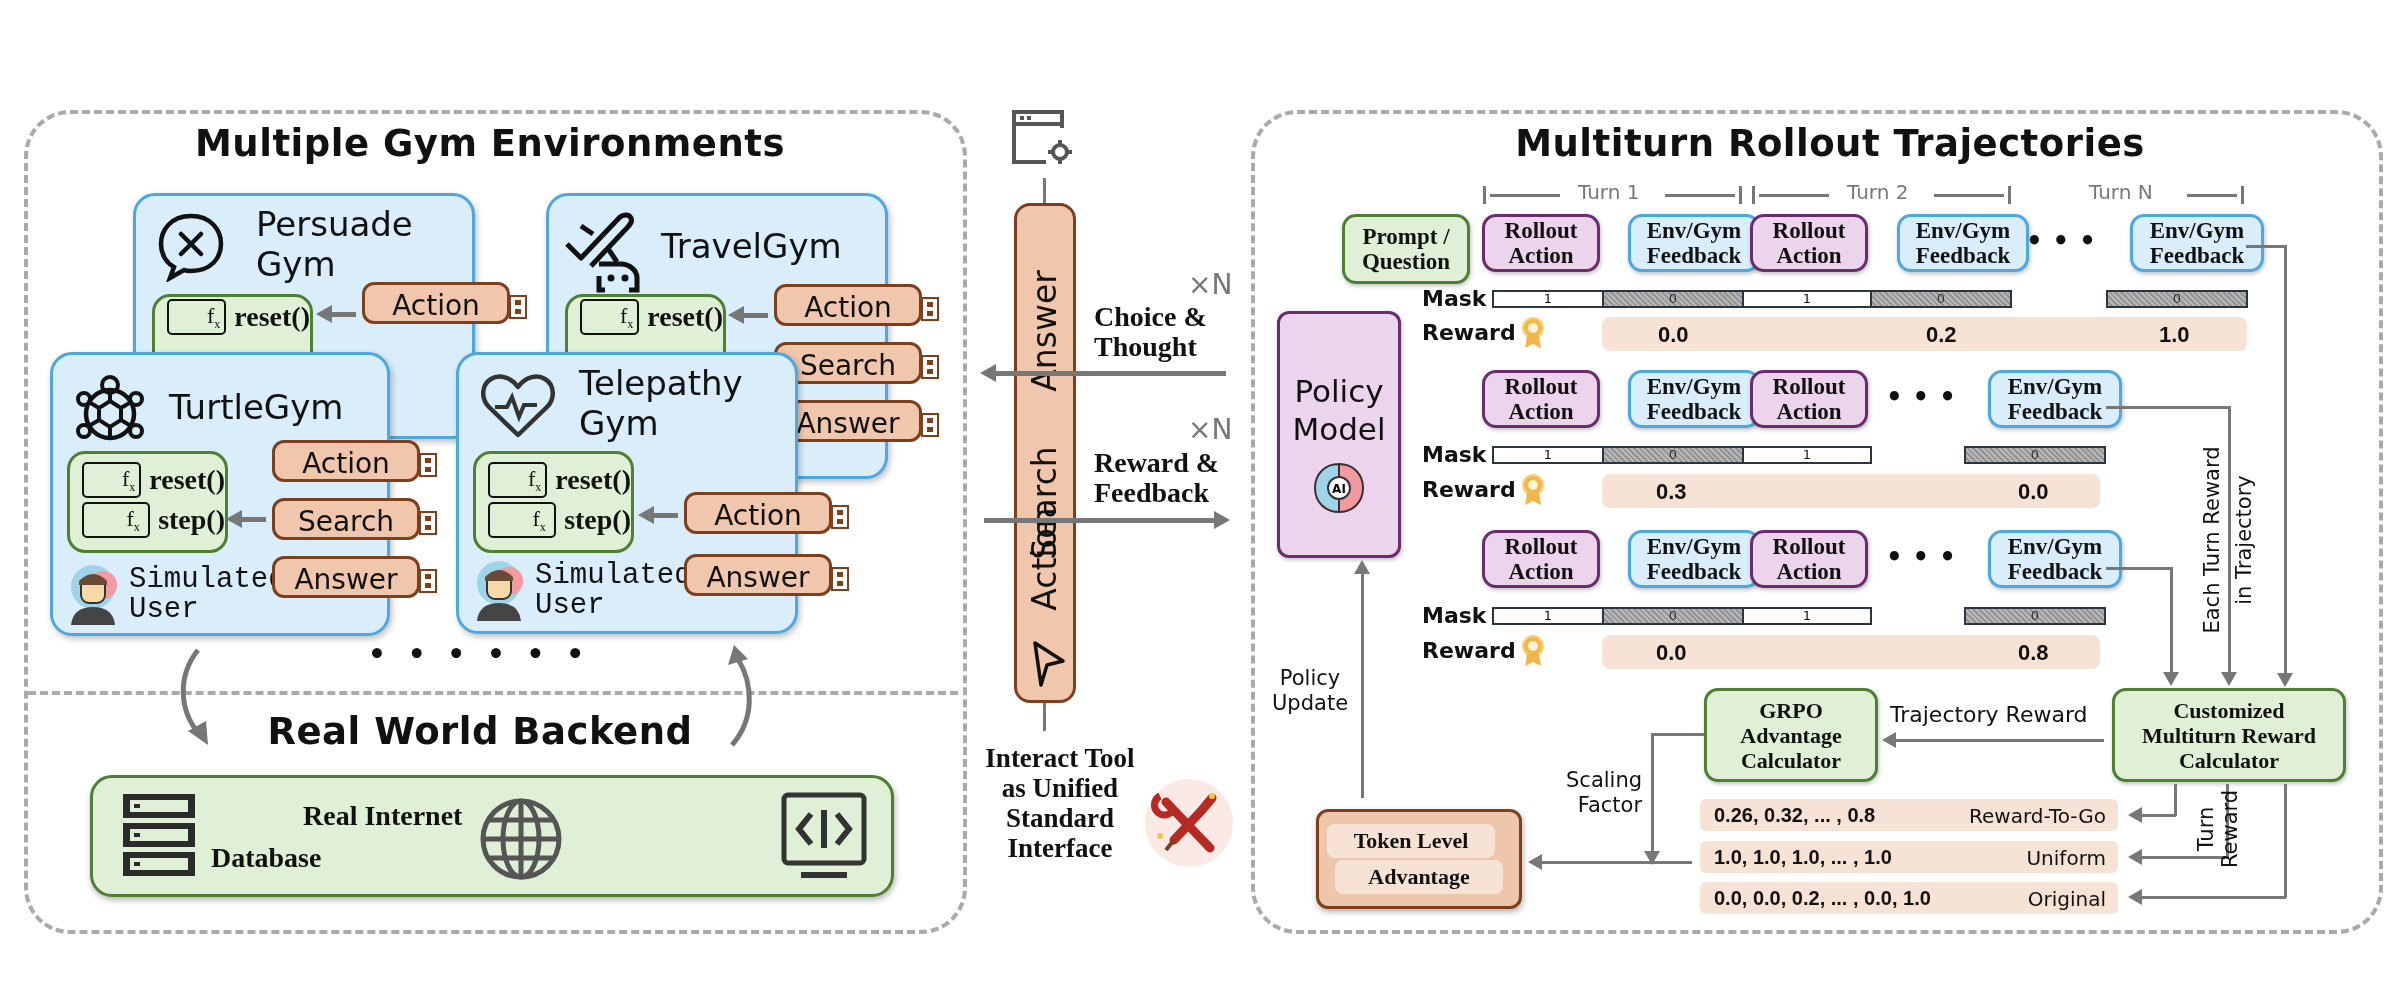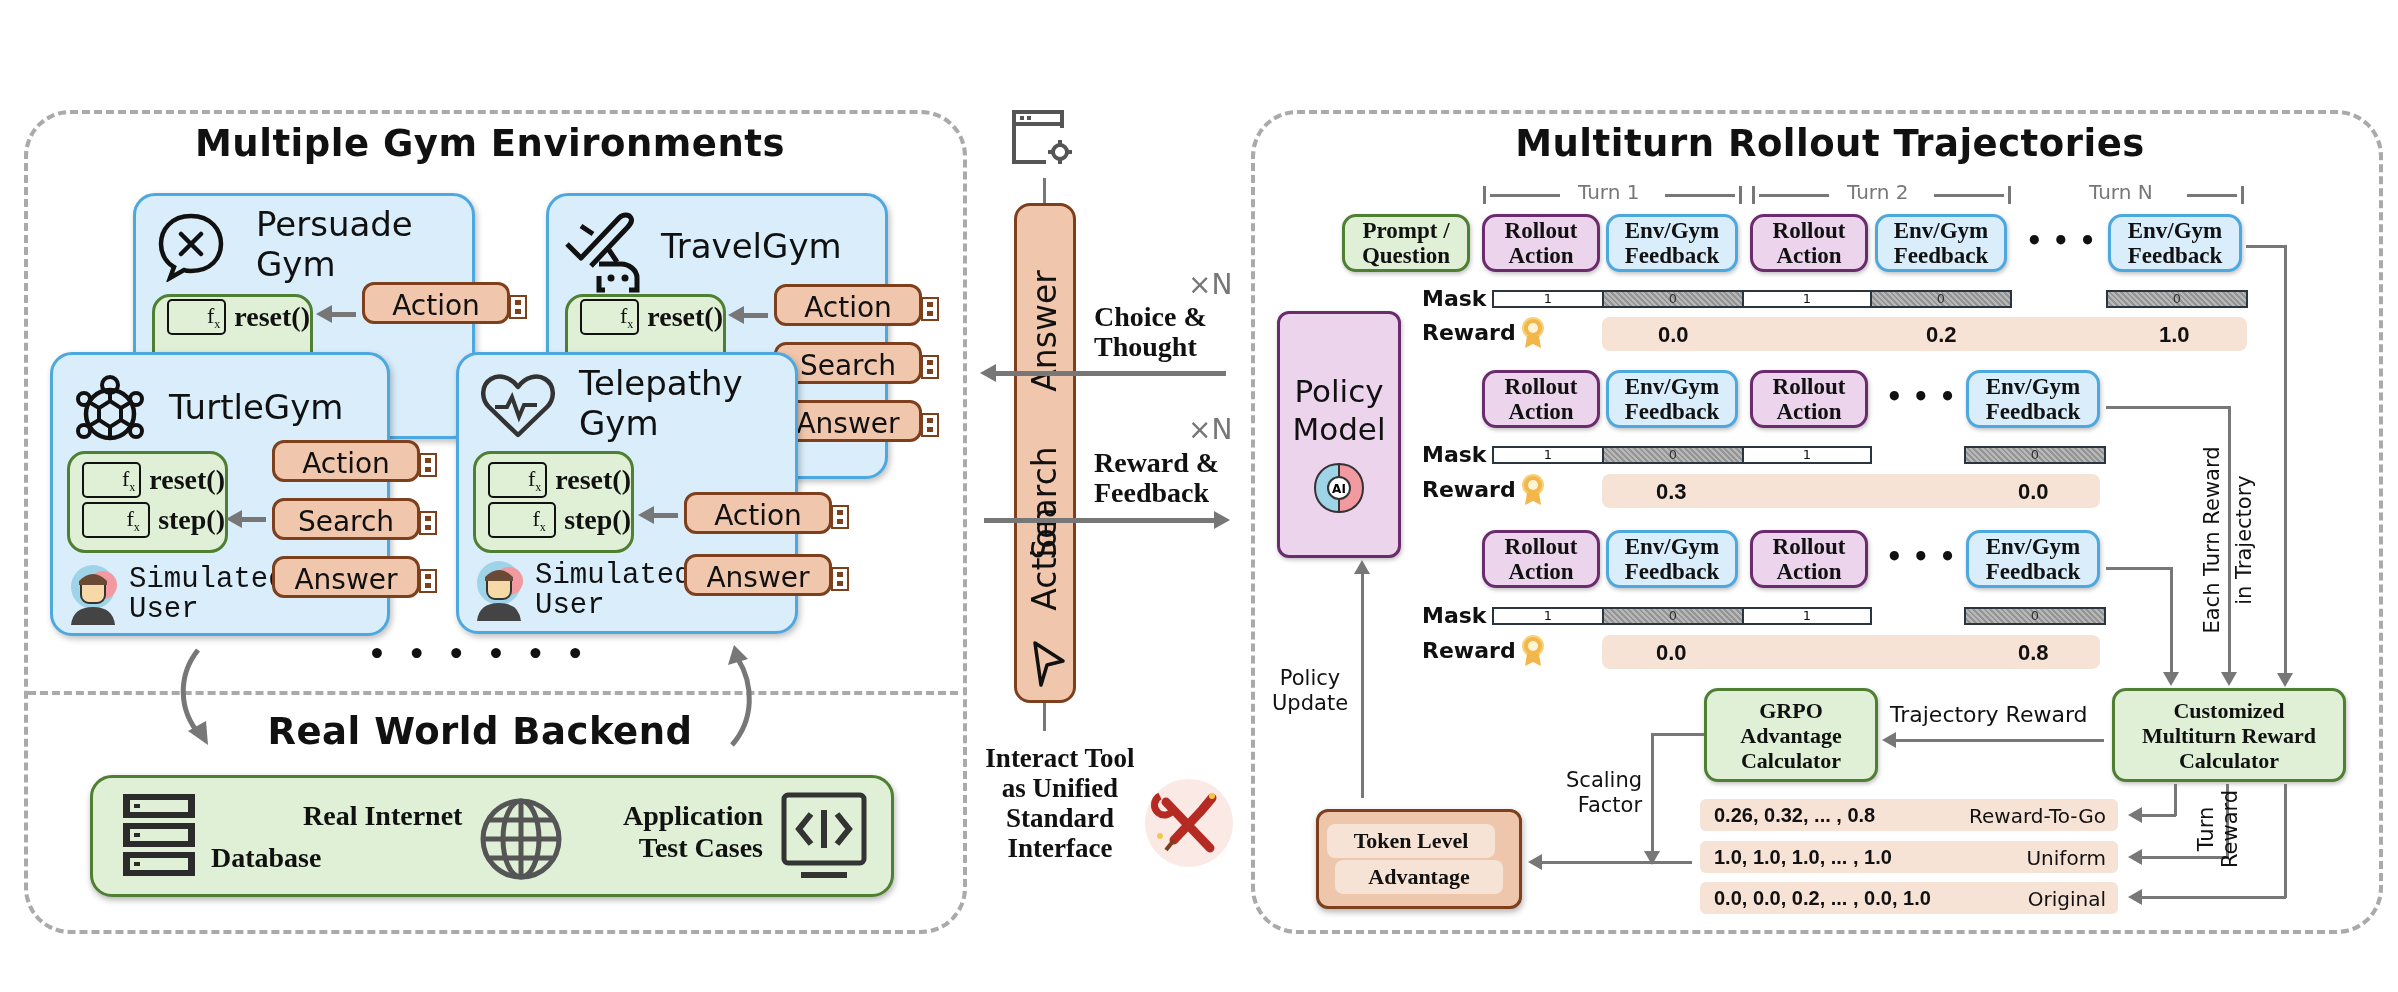--- a/index.html
+++ b/index.html
@@ -36,21 +36,21 @@
   .up-tip::before { content:""; position:absolute; top:-12px; left:-7px; border-bottom:14px solid #777;
                      border-left:8px solid transparent; border-right:8px solid transparent; }
   .left-tip::before { content:""; position:absolute; left:-12px; top:-7px; border-right:14px solid #777;
                      border-top:8px solid transparent; border-bottom:8px solid transparent; }
   .sim-user { position:absolute; display:flex; align-items:center; }
   .sim-label { font-family:Liberation Mono, monospace; font-size:29px; line-height:30px; margin-left:10px; }
   .rbox { position:absolute; border-radius:14px; box-sizing:border-box; text-align:center;
           font-family:"Liberation Serif",serif; font-weight:bold; font-size:23px; line-height:25px;
           display:flex; align-items:center; justify-content:center; box-shadow:1px 2px 4px rgba(0,0,0,0.25); }
   .rollout { background:#ecd4ec; border:3.5px solid #6b2c6e; }
-  .envfb { background:#d9edfa; border:3.5px solid #4ea8e0; }
+  .envfb { background:#d9edfa; border:3.5px solid #4ea8e0;margin-left:22px; }
   .prompt { background:#dff0d6; border:3.5px solid #4f7f33; }
   .greenbox { background:#dff0d6; border:3.5px solid #4f7f33; }
   .mask-cell { position:absolute; height:18px; border:2px solid #2a3540; box-sizing:border-box;
                font-size:13px; line-height:14px; text-align:center; }
   .mask-1 { background:#fff; }
   .mask-0 { background:#a8a8a8; background-image:
       repeating-linear-gradient(45deg, rgba(255,255,255,0.18) 0 2px, rgba(0,0,0,0.12) 2px 4px); color:#333; }
   .rowlabel { position:absolute; font-size:22px; font-weight:bold; }
   .reward-bar { position:absolute; height:34px; background:#f7e2d6; border-radius:8px; }
   .reward-val { position:absolute; font-family:"Liberation Sans",sans-serif; font-weight:bold; font-size:22px; top:5px;text-align:center; }
@@ -241,24 +241,20 @@
   <svg class="abs" style="left:385px; top:18px;" width="86" height="86" viewBox="0 0 86 86">
     <g fill="none" stroke="#555" stroke-width="5">
       <circle cx="43" cy="43" r="38"></circle>
       <ellipse cx="43" cy="43" rx="18" ry="38"></ellipse>
       <line x1="43" y1="5" x2="43" y2="81"></line>
       <line x1="5" y1="43" x2="81" y2="43"></line>
       <line x1="12" y1="24" x2="74" y2="24"></line>
       <line x1="12" y1="62" x2="74" y2="62"></line>
     </g>
   </svg>
-  <div class="abs serif" style="left:520px; top:22px; font-size:28px; text-align:right; width:150px; line-height:32px;">
-    <div>Application</div>
-    <div>Test Cases</div>
-  </div>
   <svg class="abs" style="left:688px; top:14px;" width="86" height="90" viewBox="0 0 86 90">
     <rect x="3" y="3" width="80" height="68" rx="4" fill="none" stroke="#333" stroke-width="5"></rect>
     <rect x="20" y="80" width="46" height="6" fill="#333"></rect>
     <path d="M30 22 L18 37 L30 52 M56 22 L68 37 L56 52" fill="none" stroke="#333" stroke-width="6"></path>
     <rect x="40" y="18" width="6" height="38" fill="#333"></rect>
   </svg>
 </div>
 
 <svg class="abs" style="left:1012px; top:110px;" width="62" height="56" viewBox="0 0 62 56">
   <path d="M50 18 L50 2 L2 2 L2 52 L34 52" fill="none" stroke="#555" stroke-width="4"></path>
@@ -326,21 +322,21 @@
 <div class="abs" style="left:1752px; top:186px; width:253px; height:18px; border-left:3px solid #777; border-right:3px solid #777;">
   <div class="hline" style="left:4px; top:8px; width:70px;"></div>
   <div class="turn-label hand" style="left:92px; top:-6px;">Turn 2</div>
   <div class="hline" style="right:4px; top:8px; width:70px;"></div>
 </div>
 <div class="abs" style="left:2083px; top:186px; width:158px; height:18px; border-right:3px solid #777;">
   <div class="turn-label hand" style="left:6px; top:-6px;">Turn N</div>
   <div class="hline" style="right:4px; top:8px; width:50px;"></div>
 </div>
 
-<div class="rbox prompt" style="left:1342px; top:214px; width:128px; height:58px;">
+<div class="rbox prompt" style="left:1342px; top:214px; width:128px; height:70px;">
   <div>
       <div>Prompt /</div>
       <div>Question</div>
     </div>
 </div>
 <div class="rbox rollout" style="left:1482px; top:214px; width:118px; height:58px;">
   <div>
       <div>Rollout</div>
       <div>Action</div>
     </div>

